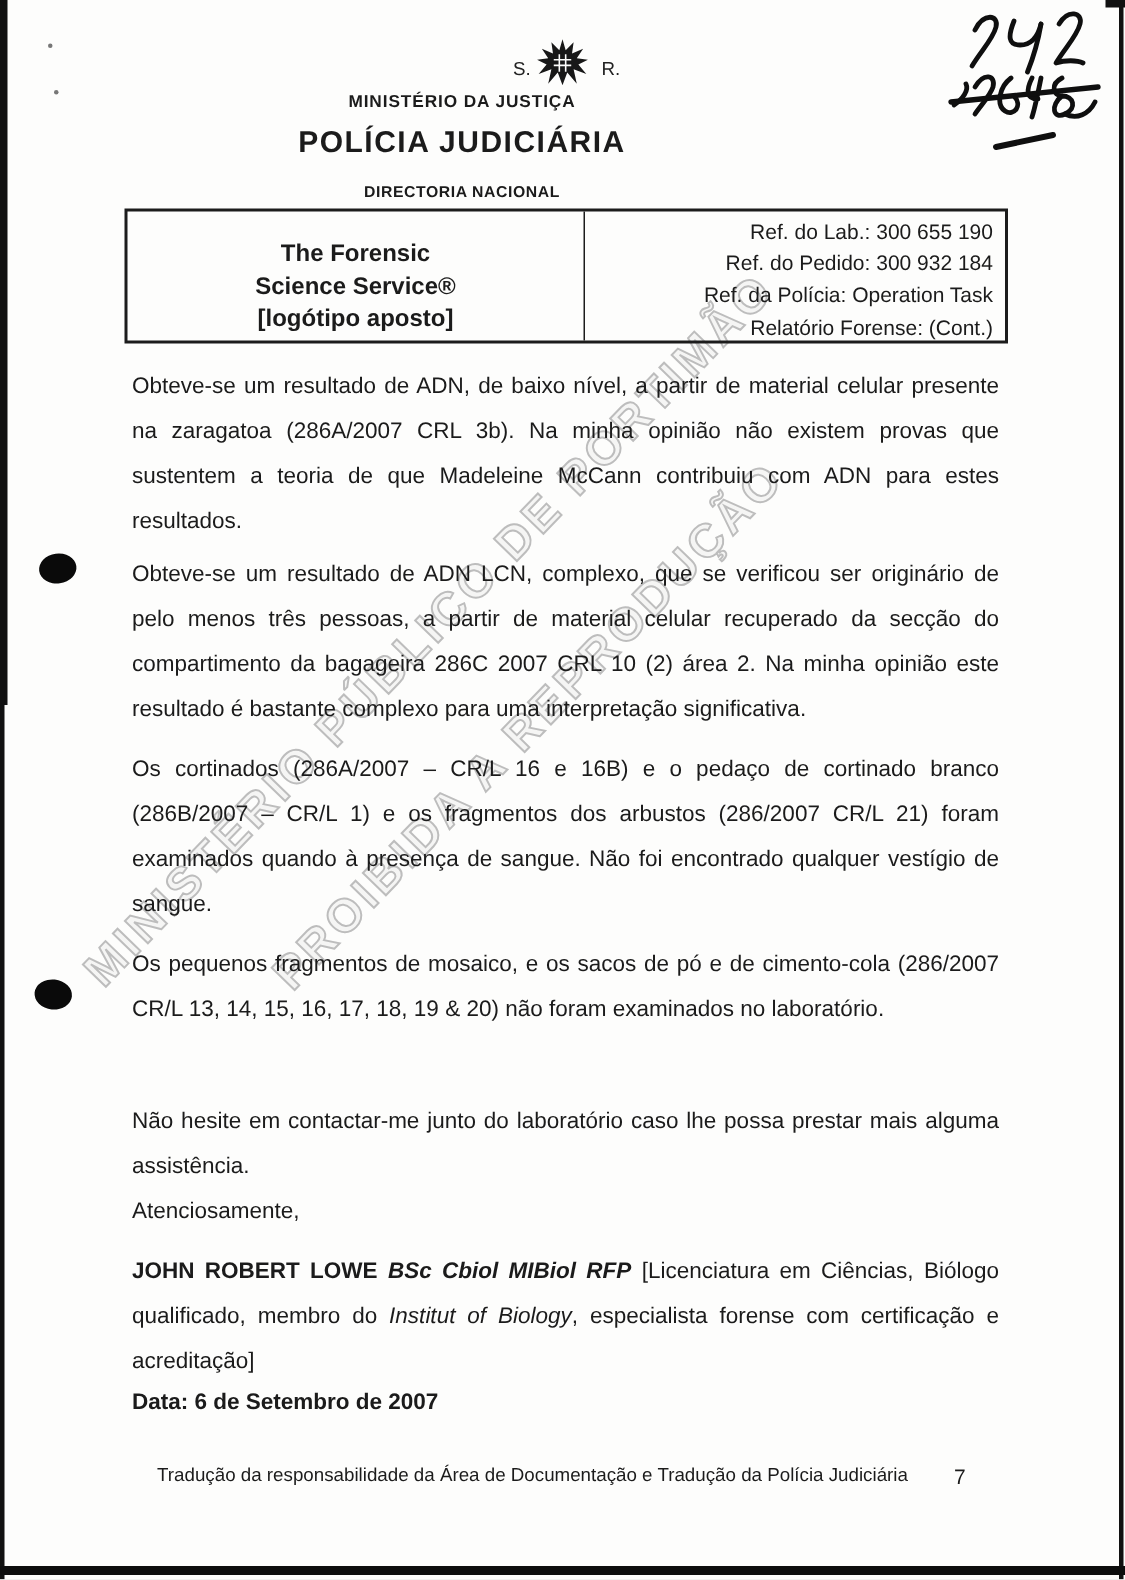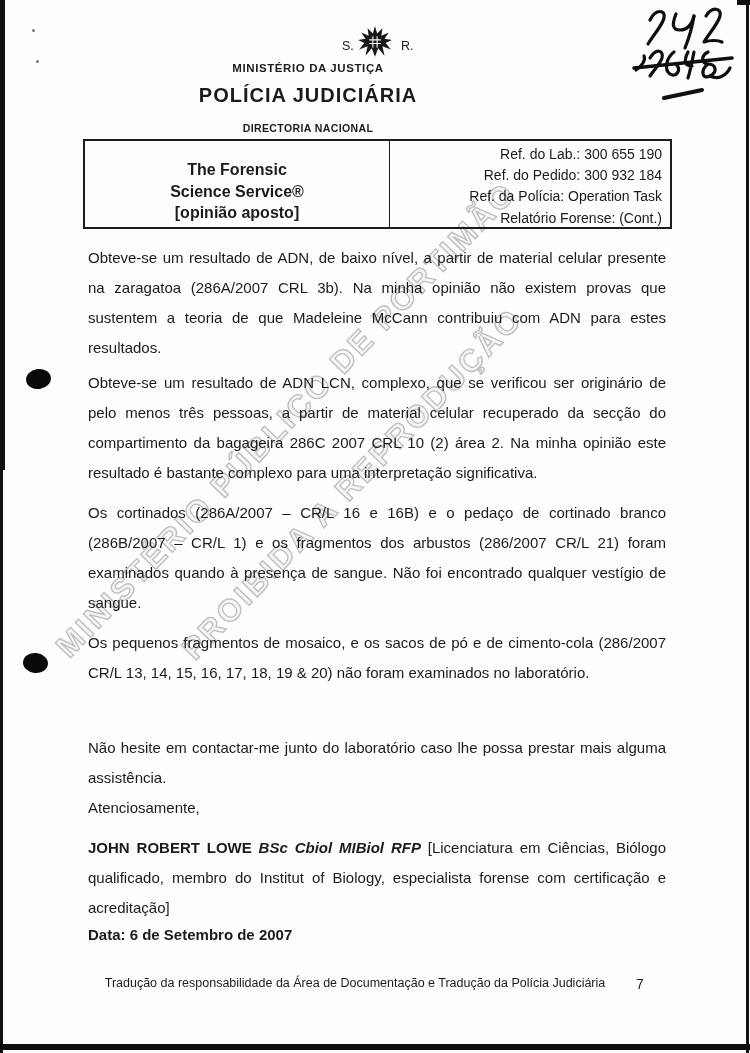--- a/index.html
+++ b/index.html
@@ -63,21 +63,21 @@
   }
   #p1{top:243px;}
   #p2{top:368px;}
   #p3{top:498px;}
   #p4{top:628px;}
   #p5{top:733px;}
   #sig{top:833px;}
   #date-line{top:920px;font-weight:bold;text-align:left;}
   .b{font-weight:bold;}
   .bi{font-weight:bold;font-style:italic;}
-  .i{}
+  .i{font-style:italic;}
   
   #footer-text{position:absolute;left:95px;top:976px;width:520px;text-align:center;font-size:12.5px;}
   #page-number{position:absolute;left:636px;top:976px;font-size:14px;}
 </style>
 </head>
 <body>
 
 <div id="page">
 
   <div class="scan-edge edge-left-thick"></div>
@@ -122,21 +122,21 @@
       <path d="M82,70 C90,74 98,70 102,62"></path>
       <path d="M6,62 L104,52" stroke-width="3.6"></path>
     </g>
     <path d="M36,92 L74,84" stroke-width="4"></path>
   </svg>
 
   <div id="ref-box">
     <div class="cell-left">
       <div>The Forensic</div>
       <div>Science Service®</div>
-      <div>[opinião aposto]</div>
+      <div>[logótipo aposto]</div>
     </div>
     <div class="cell-right">
       <div>Ref. do Lab.: 300 655 190</div>
       <div>Ref. do Pedido: 300 932 184</div>
       <div>Ref. da Polícia: Operation Task</div>
       <div>Relatório Forense: (Cont.)</div>
     </div>
   </div>
 
   <p id="p1" class="para">Obteve-se um resultado de ADN, de baixo nível, a partir de material celular presente na zaragatoa (286A/2007 CRL 3b). Na minha opinião não existem provas que sustentem a teoria de que Madeleine McCann contribuiu com ADN para estes resultados.</p>

